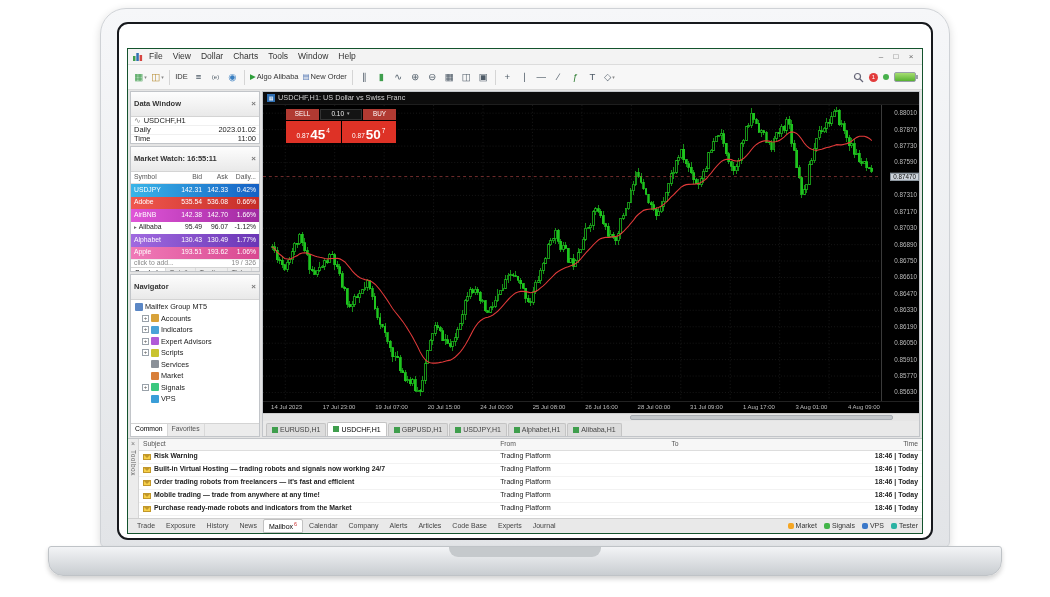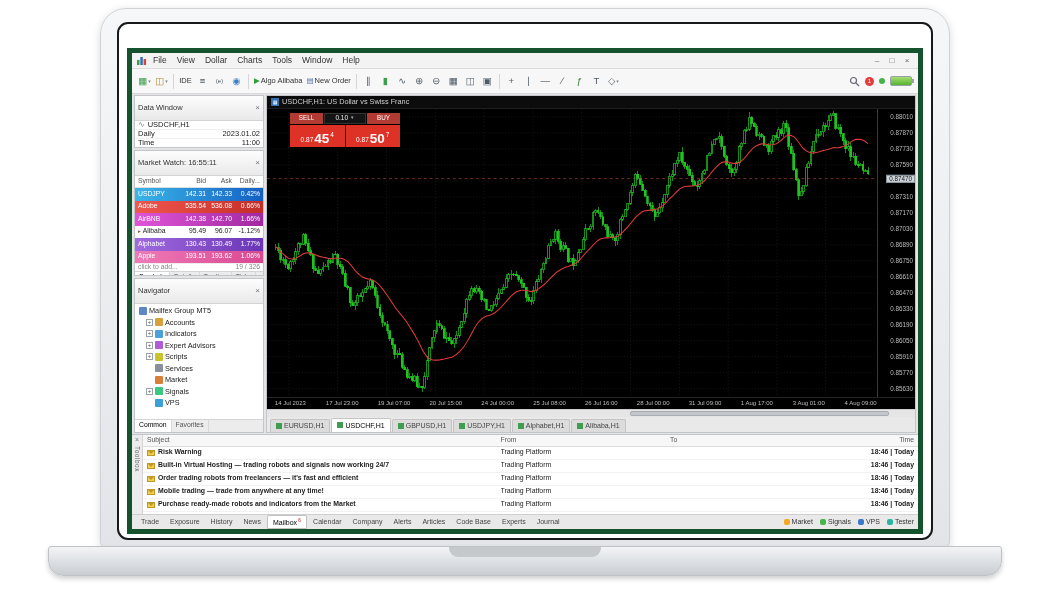--- a/index.html
+++ b/index.html
@@ -6,21 +6,21 @@
 body{width:1050px;height:597px;background:#ffffff;font-family:"Liberation Sans",sans-serif;overflow:hidden;}
 .stage{position:relative;width:1050px;height:597px;background:#fff;}
 
 
 .lid{position:absolute;left:100px;top:8px;width:850px;height:540px;background:linear-gradient(#f6f7f9,#e2e4e7);border:1px solid #cfd2d6;border-radius:26px 26px 6px 6px;box-shadow:0 2px 8px rgba(0,0,0,.14);}
 .screen{position:absolute;left:16px;top:13px;right:16px;bottom:7px;background:#fff;border:2px solid #17191d;border-radius:11px;overflow:hidden;}
 .base{position:absolute;left:48px;top:546px;width:954px;height:30px;background:linear-gradient(#f3f4f6,#c9cdd1);border:1px solid #bfc3c7;border-radius:3px 3px 15px 15px;box-shadow:0 3px 5px rgba(0,0,0,.18);}
 .notch{position:absolute;left:50%;transform:translateX(-50%);top:0;width:152px;height:10px;background:#c5c9cc;border-radius:0 0 9px 9px;}
 
 
-.app{position:absolute;left:8px;right:8px;top:24px;bottom:4px;border:5px solid #14532d;display:flex;flex-direction:column;background:#f2f2f2;font-size:8px;color:#222;line-height:1;overflow:hidden;}
+.app{position:absolute;left:8px;right:8px;top:24px;bottom:4px;border:1px solid #14532d;display:flex;flex-direction:column;background:#f2f2f2;font-size:8px;color:#222;line-height:1;overflow:hidden;}
 
 
 .menubar{flex:0 0 16px;display:flex;align-items:center;background:#f3f3f3;border-bottom:1px solid #dcdcdc;padding:0 4px;gap:1px;font-size:8.5px;}
 .menu-item{padding:2px 5px;color:#333;}
 .win-controls{margin-left:auto;display:flex;gap:1px;color:#666;font-size:8px;}
 .win-btn{width:14px;height:11px;display:flex;align-items:center;justify-content:center;}
 
 
 .toolbar{flex:0 0 25px;display:flex;align-items:center;background:#f7f7f7;border-bottom:1px solid #d9d9d9;padding:0 4px;}
 .tbtn{min-width:17px;height:18px;display:flex;align-items:center;justify-content:center;font-size:9.5px;color:#4d5a66;gap:1px;padding:0 2px;border-radius:2px;}
@@ -35,21 +35,21 @@
 
 
 .tfbar{flex:0 0 18px;display:flex;align-items:center;background:#f2f2f2;border-bottom:1px solid #d9d9d9;padding:0 5px;gap:2px;font-size:7.5px;}
 .tf{min-width:17px;height:13px;display:flex;align-items:center;justify-content:center;color:#444;border:1px solid transparent;border-radius:2px;}
 .tf.active{background:#e0e5ea;border-color:#a9b3bc;box-shadow:inset 0 1px 1px rgba(0,0,0,.2);}
 
 
 .main{flex:1;display:flex;min-height:0;background:#e4e4e4;gap:2px;padding:1px 2px;}
 .sidebar{width:130px;flex:0 0 130px;display:flex;flex-direction:column;gap:2px;min-height:0;}
 .panel{background:#fff;border:1px solid #c2c5c9;display:flex;flex-direction:column;min-height:0;overflow:hidden;}
-.panel-title{flex:0 0 13px;display:flex;align-items:center;justify-content:space-between;background:linear-gradient(#fdfdfd,#e9e9e9);border-bottom:1px solid #d4d4d4;padding:8px 3px;font-size:7.5px;color:#333;}
+.panel-title{flex:0 0 13px;display:flex;align-items:center;justify-content:space-between;background:linear-gradient(#fdfdfd,#e9e9e9);border-bottom:1px solid #d4d4d4;padding:8px 3px;font-size:7.5px;color:#333;font-weight:bold;}
 .close-x{color:#777;font-size:8px;}
 
 
 .dw-row{height:13px;display:flex;align-items:center;padding:0 3px;font-size:7.5px;border-bottom:1px solid #f0f0f0;gap:3px;}
 .dw-row .val{margin-left:auto;}
 .squig{color:#888;font-size:8px;}
 
 
 .mw-head{flex:0 0 12px;display:flex;align-items:center;font-size:6.8px;color:#555;border-bottom:1px solid #ddd;}
 .mw-row{height:12.5px;display:flex;align-items:center;font-size:6.8px;color:#222;}

